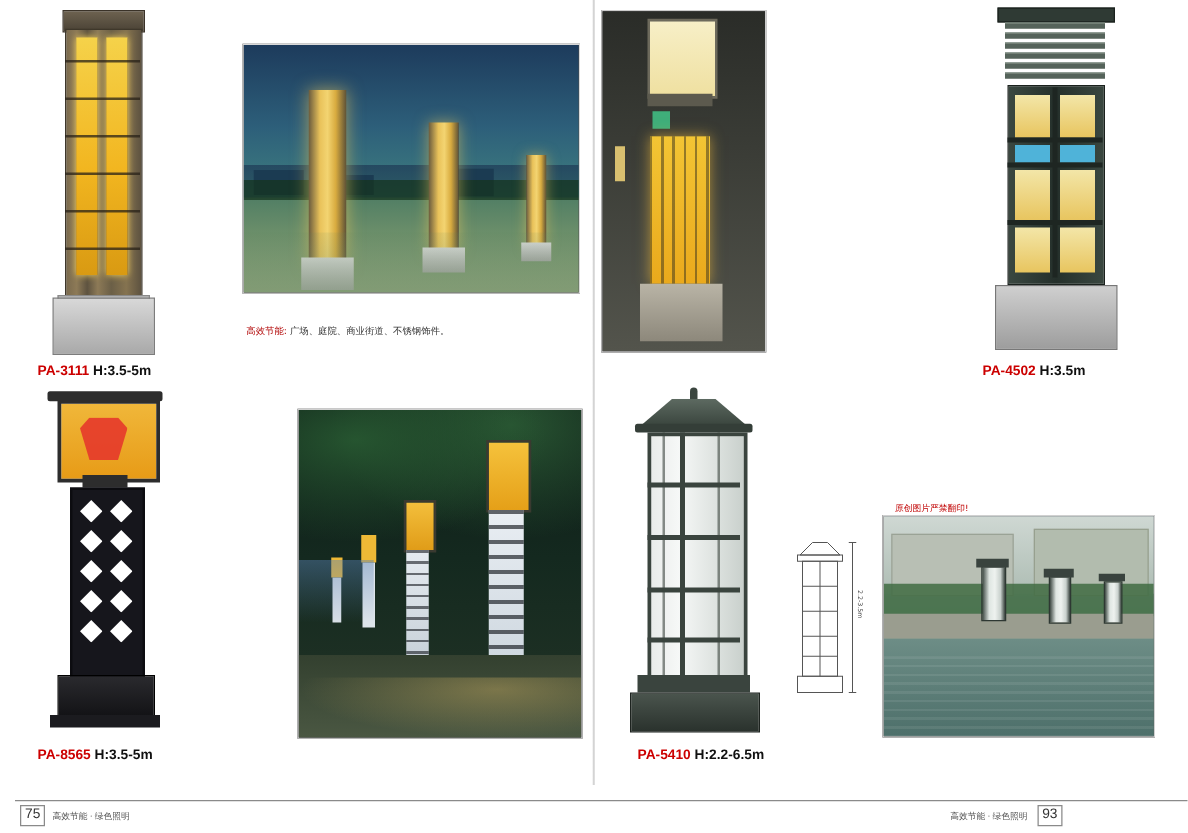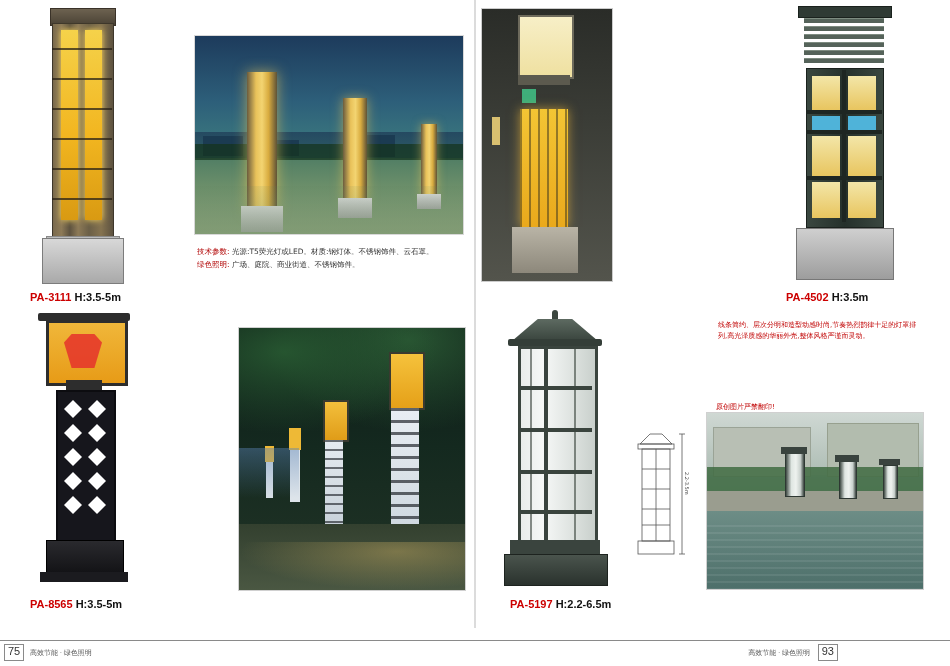--- a/index.html
+++ b/index.html
@@ -34,21 +34,21 @@
     font-family:"DejaVu Sans", sans-serif;
     white-space:nowrap;
   }
   .cn-red-note{
     position:absolute;
     font-size:7px;line-height:11px;color:#c00000;
     font-family:"DejaVu Sans", sans-serif;
   }
 
   
-  .footer-bar{position:absolute;bottom:0;left:0;width:842px;height:34px;}
+  .footer-bar{position:absolute;bottom:0;left:12px;width:842px;height:34px;}
   .foot-line{position:absolute;height:1px;background:#8a8a8a;}
   .pgnum{
     position:absolute;font-size:11px;color:#333;font-family:"Liberation Sans",sans-serif;
   }
   .foot-cn{
     position:absolute;font-size:7px;color:#555;font-family:Liberation Serif, serif;
   }
 
   
 
@@ -160,26 +160,22 @@
 
     <div style="position:absolute;left:52px;top:36px;width:30px;height:140px;background:linear-gradient(to right,#6b5c3e,#e9c25a 30%,#f3d471 50%,#d8ab3f 72%,#5e5237);box-shadow:0 0 14px rgba(245,205,90,.6);"></div>
     <div style="position:absolute;left:46px;top:170px;width:42px;height:26px;background:linear-gradient(to bottom,#dcdcdc,#a7a7a7);"></div>
     <div style="position:absolute;left:148px;top:62px;width:24px;height:104px;background:linear-gradient(to right,#6b5c3e,#e9c25a 32%,#f3d471 52%,#d8ab3f 74%,#5e5237);box-shadow:0 0 12px rgba(245,205,90,.55);"></div>
     <div style="position:absolute;left:143px;top:162px;width:34px;height:20px;background:linear-gradient(to bottom,#dcdcdc,#a7a7a7);"></div>
     <div style="position:absolute;left:226px;top:88px;width:16px;height:74px;background:linear-gradient(to right,#6b5c3e,#e9c25a 32%,#f3d471 52%,#d8ab3f 74%,#5e5237);box-shadow:0 0 10px rgba(245,205,90,.5);"></div>
     <div style="position:absolute;left:222px;top:158px;width:24px;height:15px;background:linear-gradient(to bottom,#dcdcdc,#a7a7a7);"></div>
     <div style="position:absolute;left:0;top:150px;width:268px;height:48px;background:linear-gradient(to bottom,rgba(90,130,95,.1),rgba(120,150,110,.45));"></div>
   </div>
 
-  <div class="cn" style="left:197px;top:246px;">
-    <span>技术参数:</span>
-    <span style="color:#333">光源:T5荧光灯或LED。材质:钢灯体。不锈钢饰件、云石罩。</span>
-  </div>
   <div class="cn" style="left:197px;top:259px;">
-    <span>绿色照明:</span>
+    <span>高效节能:</span>
     <span style="color:#333">广场、庭院、商业街道、不锈钢饰件。</span>
   </div>
 
   <div class="photo" style="left:481px;top:8px;width:130px;height:272px;border:1px solid #ccc;">
     <div style="position:absolute;left:0;top:0;width:130px;height:272px;background:linear-gradient(to bottom,#2a2c28,#3a3c36 40%,#53544c);"></div>
     <div style="position:absolute;left:36px;top:6px;width:52px;height:60px;background:linear-gradient(to bottom,#f7efc7,#efe0a0);border:2px solid #6d6a5c;"></div>
     <div style="position:absolute;left:36px;top:66px;width:52px;height:10px;background:#5c5a4e;"></div>
     <div style="position:absolute;left:40px;top:80px;width:14px;height:14px;background:#3fae7a;"></div>
     <div style="position:absolute;left:38px;top:100px;width:48px;height:118px;background:linear-gradient(to bottom,#f3c534,#eaa91c);box-shadow:0 0 10px rgba(245,190,60,.6);"></div>
     <div style="position:absolute;left:38px;top:100px;width:48px;height:118px;background:repeating-linear-gradient(to right,rgba(70,60,30,.55) 0 2px,rgba(0,0,0,0) 2px 9px);"></div>
@@ -209,21 +205,20 @@
     <div class="mullion" style="left:20px;top:124px;width:76px;height:4px;"></div>
     <div class="mullion" style="left:20px;top:170px;width:76px;height:4px;"></div>
     <div class="base"></div>
   </div>
 
   <div class="code" style="left:786px;top:291px;">
     <span>PA-4502</span>
     <span class="h">H:3.5m</span>
   </div>
 
-  <div class="cn-red-note" style="left:718px;top:320px;width:200px;">线条简约、层次分明和造型动感时尚,节奏热烈韵律十足的灯罩排列,高光泽质感的华丽外壳,整体风格严谨而灵动。</div>
 
   <div id="lamp7502">
     <div class="headtop"></div>
     <div class="head"></div>
     <div class="motif"></div>
     <div class="neck"></div>
     <div class="body"></div>
     <div class="tile" style="left:34px;top:80px;width:18px;height:18px;clip-path:polygon(50% 0,100% 50%,50% 100%,0 50%);"></div>
     <div class="tile" style="left:58px;top:80px;width:18px;height:18px;clip-path:polygon(50% 0,100% 50%,50% 100%,0 50%);"></div>
     <div class="tile" style="left:34px;top:104px;width:18px;height:18px;clip-path:polygon(50% 0,100% 50%,50% 100%,0 50%);"></div>
@@ -278,21 +273,21 @@
     <div class="gm" style="left:18px;top:118px;width:74px;height:4px;"></div>
     <div class="gm" style="left:18px;top:160px;width:74px;height:4px;"></div>
     <div class="gm" style="left:18px;top:200px;width:74px;height:4px;"></div>
     <div class="gm" style="left:30px;top:36px;width:2px;height:194px;opacity:.6"></div>
     <div class="gm" style="left:74px;top:36px;width:2px;height:194px;opacity:.6"></div>
     <div class="plinth"></div>
     <div class="base"></div>
   </div>
 
   <div class="code" style="left:510px;top:598px;">
-    <span>PA-5197</span>
+    <span>PA-5410</span>
     <span class="h">H:2.2-6.5m</span>
   </div>
 
   <div id="drawing">
     <svg width="66" height="128" viewBox="0 0 66 128">
       <g fill="none" stroke="#555" stroke-width="0.8">
         <path d="M12 14 L22 4 L34 4 L44 14 Z"></path>
         <rect x="10" y="14" width="36" height="5"></rect>
         <rect x="14" y="19" width="28" height="92"></rect>
         <line x1="28" y1="19" x2="28" y2="111"></line>

